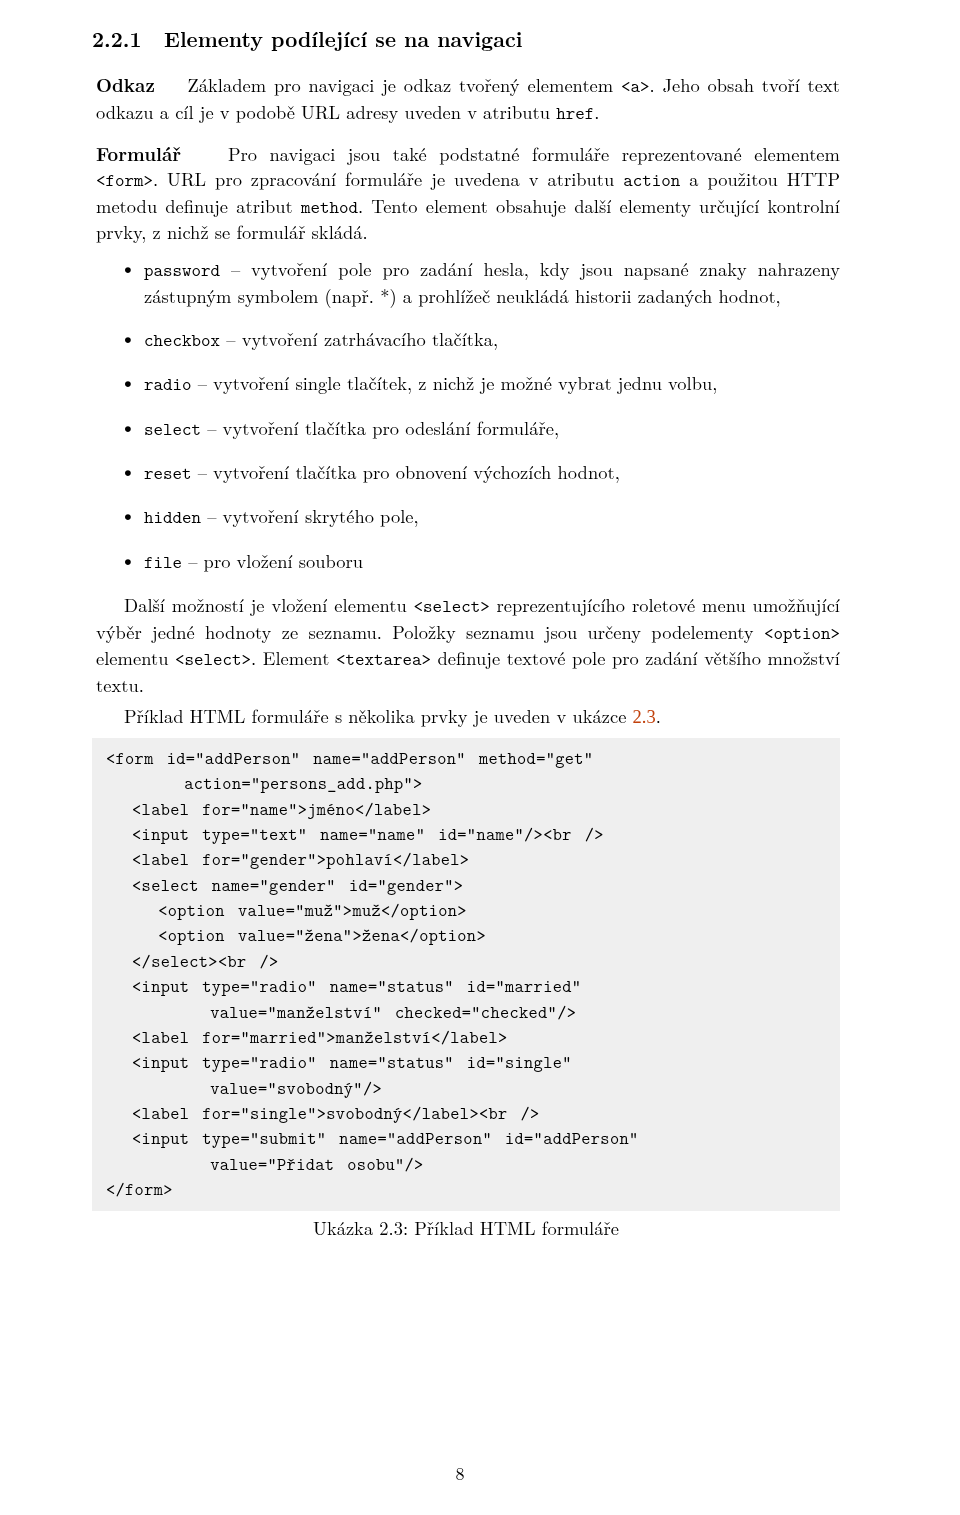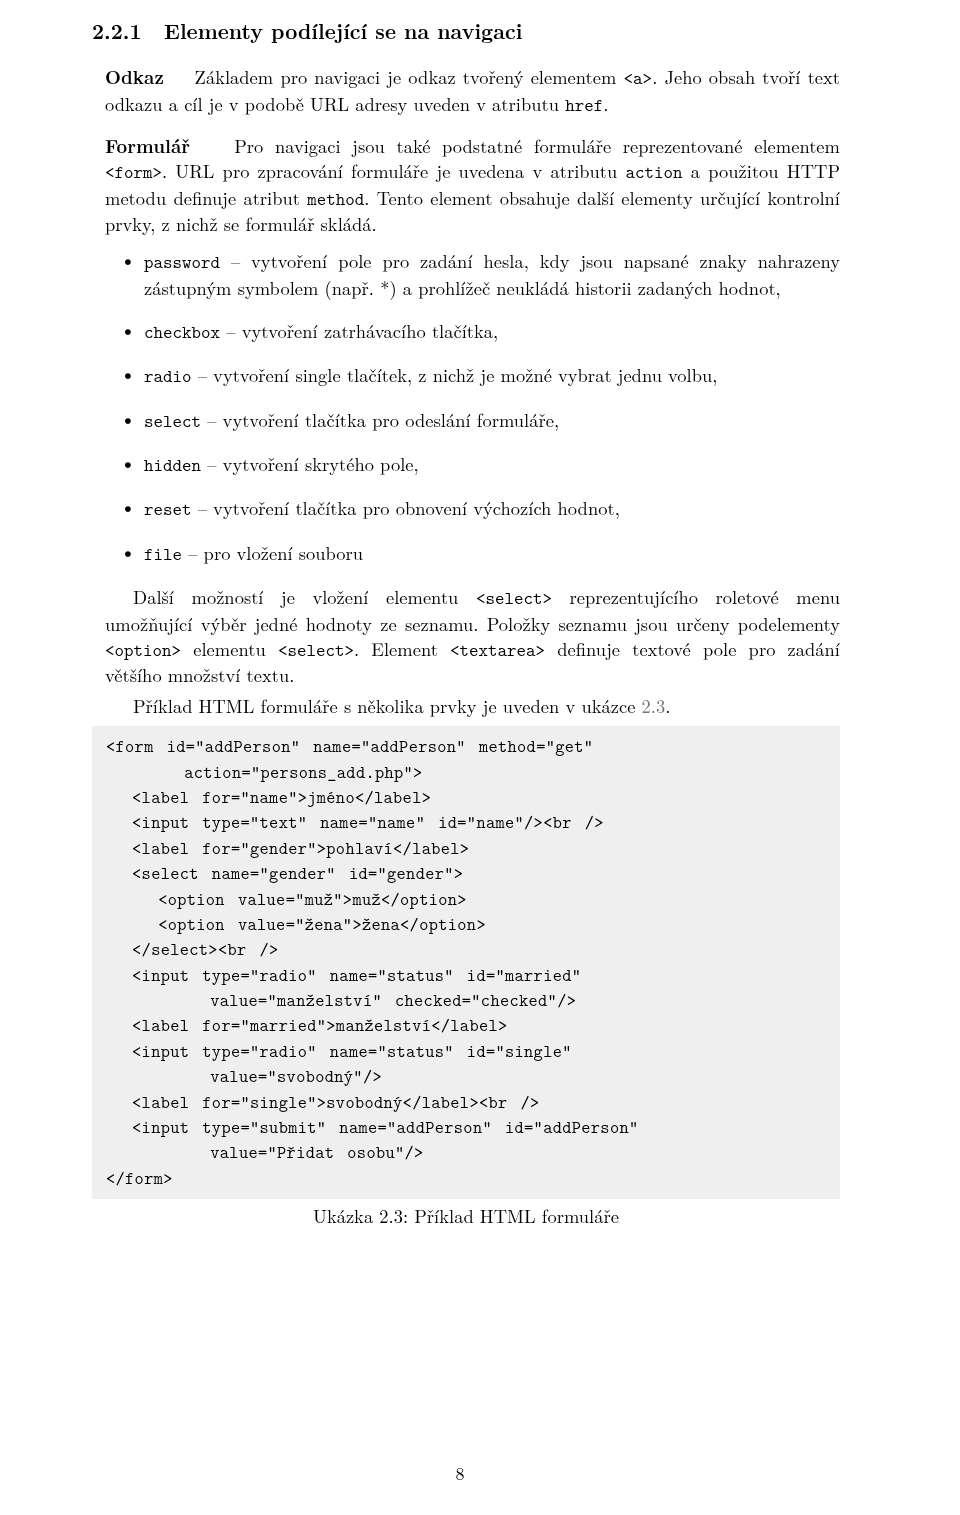--- a/index.html
+++ b/index.html
@@ -8,50 +8,51 @@
     line-height: 1.35;
     color: #000;
     background: #fff;
     margin: 0;
     padding: 0;
   }
   .page {
     width: 920px;
     min-height: 1515px;
     box-sizing: border-box;
-    padding: 16px 80px 40px 92px;
+    padding: 24px 80px 40px 92px;
     position: relative;
   }
   h3.subsubsection {
     font-size: 21px;
     font-weight: bold;
     margin: 0 0 20px 0;
   }
   h3.subsubsection .num {
     display: inline-block;
     width: 72px;
   }
   .para {
-    margin: 0 0 6px 13px;
+    margin: 0 0 6px 4px;
     text-align: justify;
   }
   .runin {
     font-weight: bold;
   }
   code, .tt {
     font-family: "Latin Modern Mono", "CMU Typewriter", "Courier New", monospace;
     font-size: 0.98em;
   }
   a.cite {
     color: #0b8a0b;
     text-decoration: none;
   }
   a.ref {
-    color: #737373;
+    color: #c2410c;
     text-decoration: none;
+    font-family: Liberation Serif, serif;
   }
   ul.itemize {
     list-style: none;
     margin: 12px 0 14px 0;
     padding: 0 0 0 52px;
   }
   ul.itemize > li {
     position: relative;
     margin: 0 0 18px 0;
     text-align: justify;
@@ -112,22 +113,22 @@
   <p class="para">
     <span class="runin">Formulář</span>&nbsp;&nbsp;&nbsp;<span>Pro navigaci jsou také podstatné formuláře reprezentované elementem </span><code class="tt">&lt;form&gt;</code><span>. URL pro zpracování formuláře je uvedena v atributu </span><code class="tt">action</code><span> a použitou HTTP metodu definuje atribut </span><code class="tt">method</code><span>. Tento element obsahuje další elementy určující kontrolní prvky, z nichž se formulář skládá.</span>
   </p>
 
 
   <ul class="itemize">
     <li><code class="tt">password</code><span> – vytvoření pole pro zadání hesla, kdy jsou napsané znaky nahrazeny zástupným symbolem (např. *) a prohlížeč neukládá historii zadaných hodnot,</span></li>
     <li><code class="tt">checkbox</code><span> – vytvoření zatrhávacího tlačítka,</span></li>
     <li><code class="tt">radio</code><span> – vytvoření single tlačítek, z nichž je možné vybrat jednu volbu,</span></li>
     <li><code class="tt">select</code><span> – vytvoření tlačítka pro odeslání formuláře,</span></li>
+    <li><code class="tt">reset</code><span> – vytvoření tlačítka pro obnovení výchozích hodnot,</span></li>
     <li><code class="tt">hidden</code><span> – vytvoření skrytého pole,</span></li>
-    <li><code class="tt">reset</code><span> – vytvoření tlačítka pro obnovení výchozích hodnot,</span></li>
     <li><code class="tt">file</code><span> – pro vložení souboru</span></li>
   </ul>
 
   <p class="para indent">
     <span>Další možností je vložení elementu </span><code class="tt">&lt;select&gt;</code><span> reprezentujícího roletové menu umožňující výběr jedné hodnoty ze seznamu. Položky seznamu jsou určeny podelementy </span><code class="tt">&lt;option&gt;</code><span> elementu </span><code class="tt">&lt;select&gt;</code><span>. Element </span><code class="tt">&lt;textarea&gt;</code><span> definuje textové pole pro zadání většího množství textu.</span>
   </p>
 
   <p class="para indent">
     <span>Příklad HTML formuláře s několika prvky je uveden v ukázce </span><a class="ref" href="#">2.3</a><span>.</span>
   </p>

